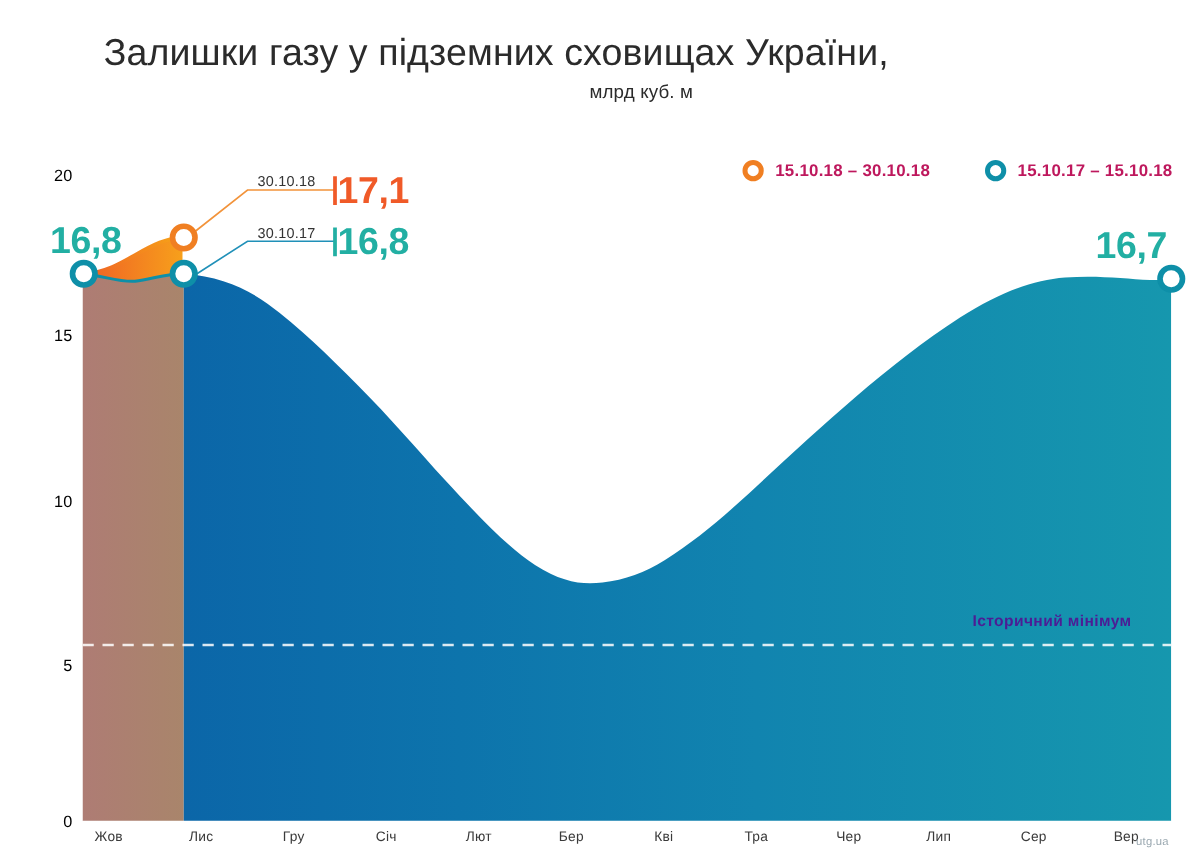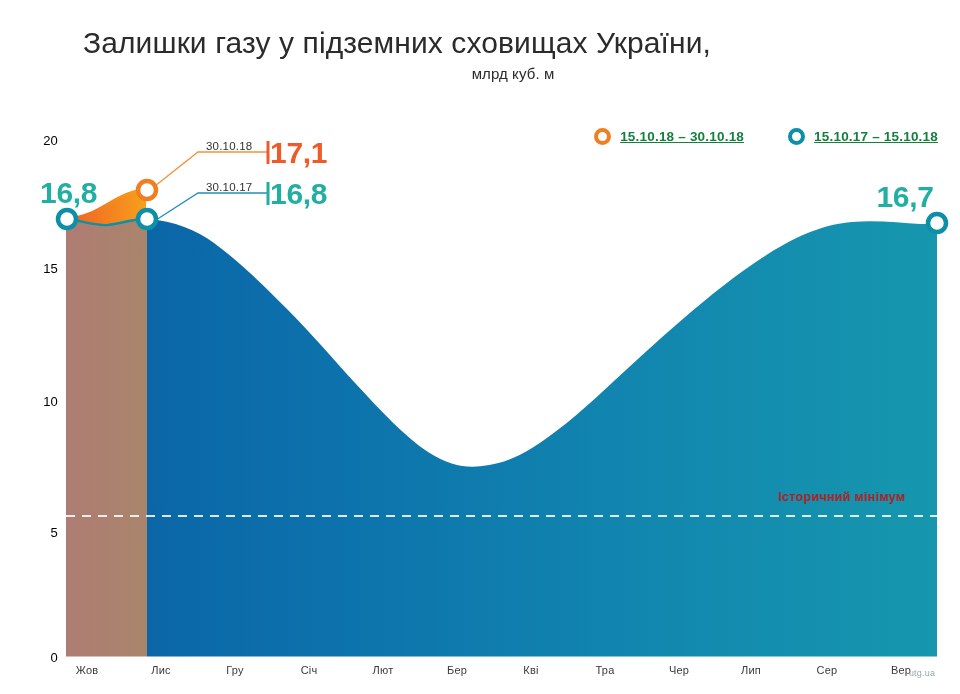--- a/index.html
+++ b/index.html
@@ -59,24 +59,23 @@
     width: 17px;
     height: 17px;
     border-radius: 50%;
     border: 4px solid #000;
     box-sizing: border-box;
     background: #fff;
   }
   .legend-label {
     font-size: 13.5px;
     font-weight: 700;
-    color: #15803d;
-    letter-spacing: 0.2px;
-    white-space: nowrap;
-    text-decoration: underline;
+    color: #be185d;
+    letter-spacing: 0.2px;
+    white-space: nowrap;
   }
 
   
   #plot {
     position: absolute;
     left: 0;
     top: 0;
     width: 960px;
     height: 694px;
   }
@@ -143,21 +142,21 @@
   #callout-2018-date { left: 206px; top: 140px; }
   #callout-2017-date { left: 206px; top: 181px; }
 
   
   #historic-min-label {
     position: absolute;
     left: 778px;
     top: 490px;
     font-size: 12.5px;
     font-weight: 700;
-    color: #b91c1c;
+    color: #4c1d95;
     letter-spacing: 0.3px;
     white-space: nowrap;
   }
 
   
   #watermark {
     position: absolute;
     left: 922px;
     top: 668px;
     font-size: 9px;

